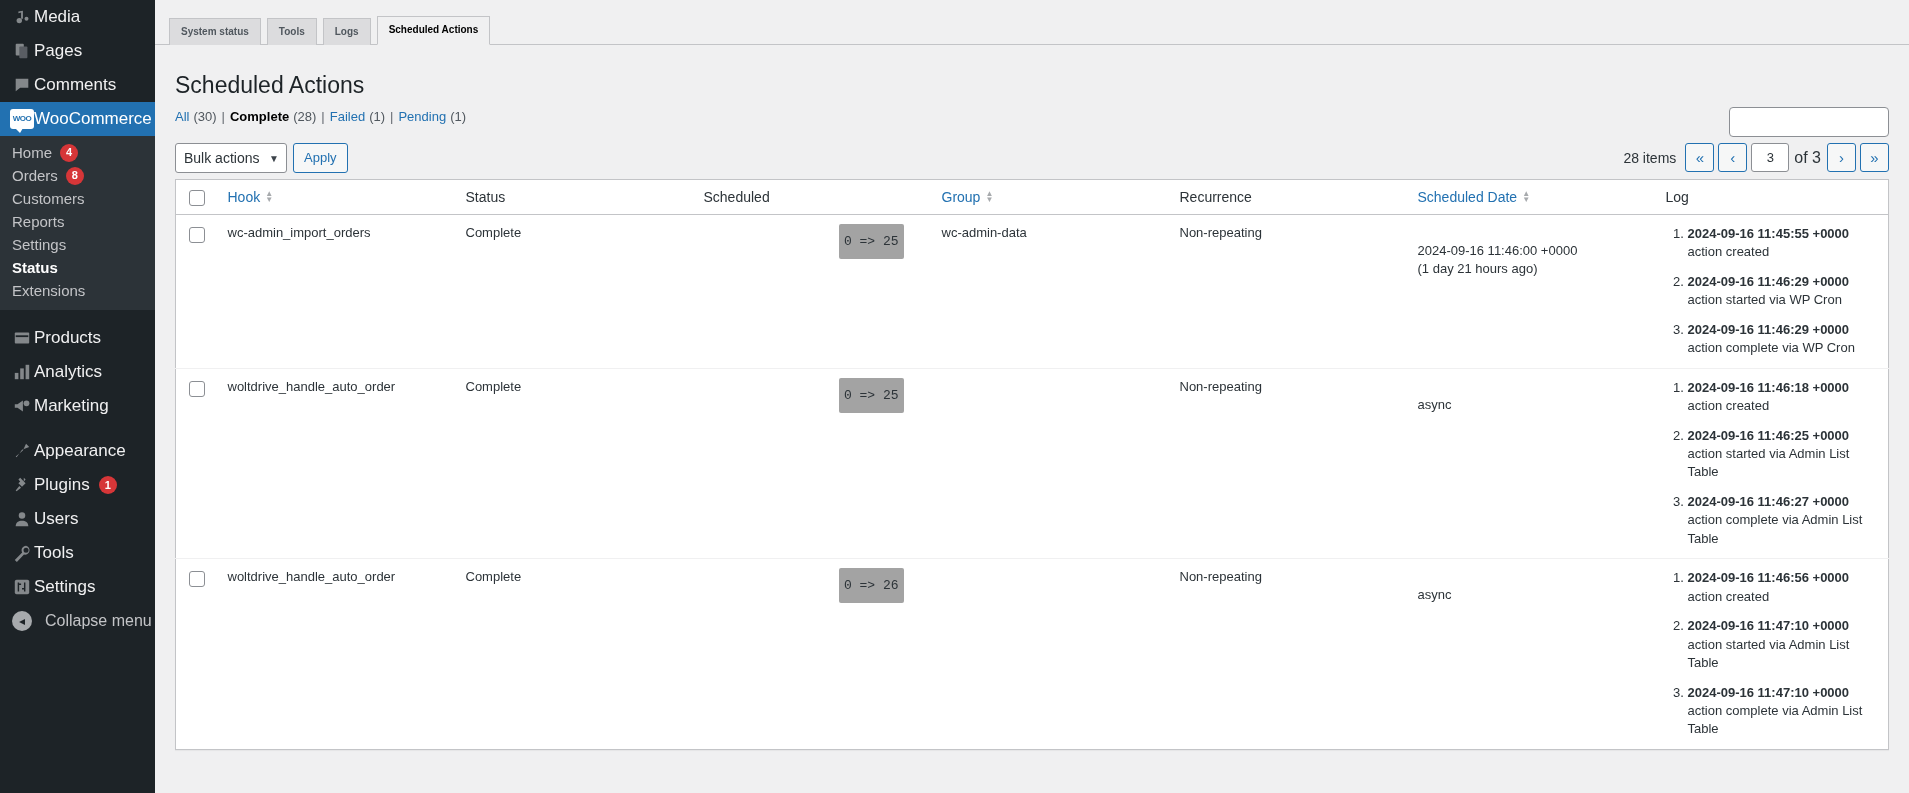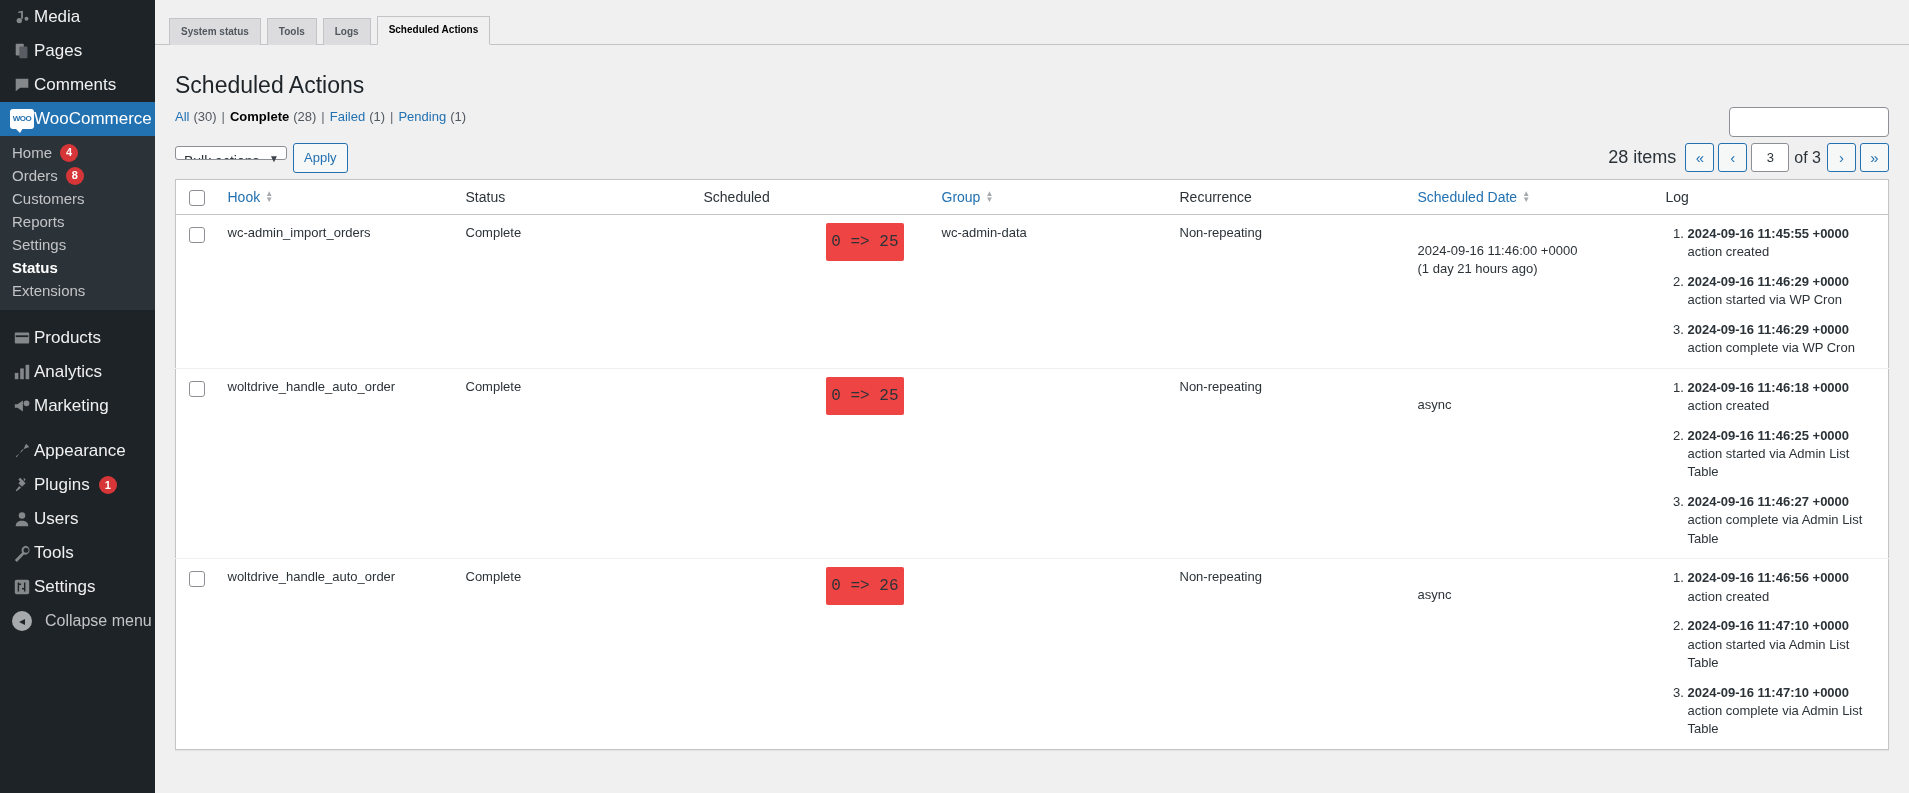--- a/index.html
+++ b/index.html
@@ -222,21 +222,21 @@
     position: relative;
   }
   .bulkactions { display: flex; align-items: center; }
   .select-wrap {
     position: relative;
     display: inline-block;
   }
   select.bulk-select {
     -webkit-appearance: none;
     appearance: none;
-    height: 14px;
+    height: 30px;
     min-width: 96px;
     padding: 0 26px 0 8px;
     font-size: 14px;
     border: 1px solid #8c8f94;
     border-radius: 3px;
     background: #fff;
     color: #2c3338;
     font-family: "Liberation Sans", sans-serif;
     line-height: 28px;
   }
@@ -251,21 +251,21 @@
   .bulkactions .btn { margin-left: 6px; }
 
   .tablenav-pages {
     position: absolute;
     right: 0;
     display: flex;
     align-items: center;
     font-size: 13px;
     color: #2c3338;
   }
-  .displaying-num { margin-right: 9px; color: #2c3338; font-size:18px; }
+  .displaying-num { margin-right: 9px; color: #2c3338; font-size:14px; }
   .pg-btn {
     display: inline-flex;
     align-items: center; justify-content: center;
     width: 29px; height: 29px;
     border: 1px solid #2271b1;
     border-radius: 3px;
     background: #f6f7f7;
     color: #2271b1;
     font-size: 15px;
     margin-right: 4px;
@@ -347,22 +347,22 @@
     vertical-align: top;
     cursor: pointer;
   }
 
   .hook-name { font-size: 13px; color: #2c3338; word-break: break-all; }
   .status-text { font-size: 13px; color: #2c3338; }
 
   .args-wrap { padding-top: 8px; text-align: right; padding-right: 18px; }
   code.args {
     font-family: "Liberation Mono", monospace;
-    font-size: 16px;
-    background: #ef4444;
+    font-size: 13px;
+    background: #a3a3a3;
     color: #2c3338;
     padding: 10px 5px;
     border-radius: 2px;
     white-space: nowrap;
   }
 
   .sched-main { display:block;margin-top:18px; }
   .sched-rel { display:block; margin-top: 3px; }
 
   ol.log-list {

